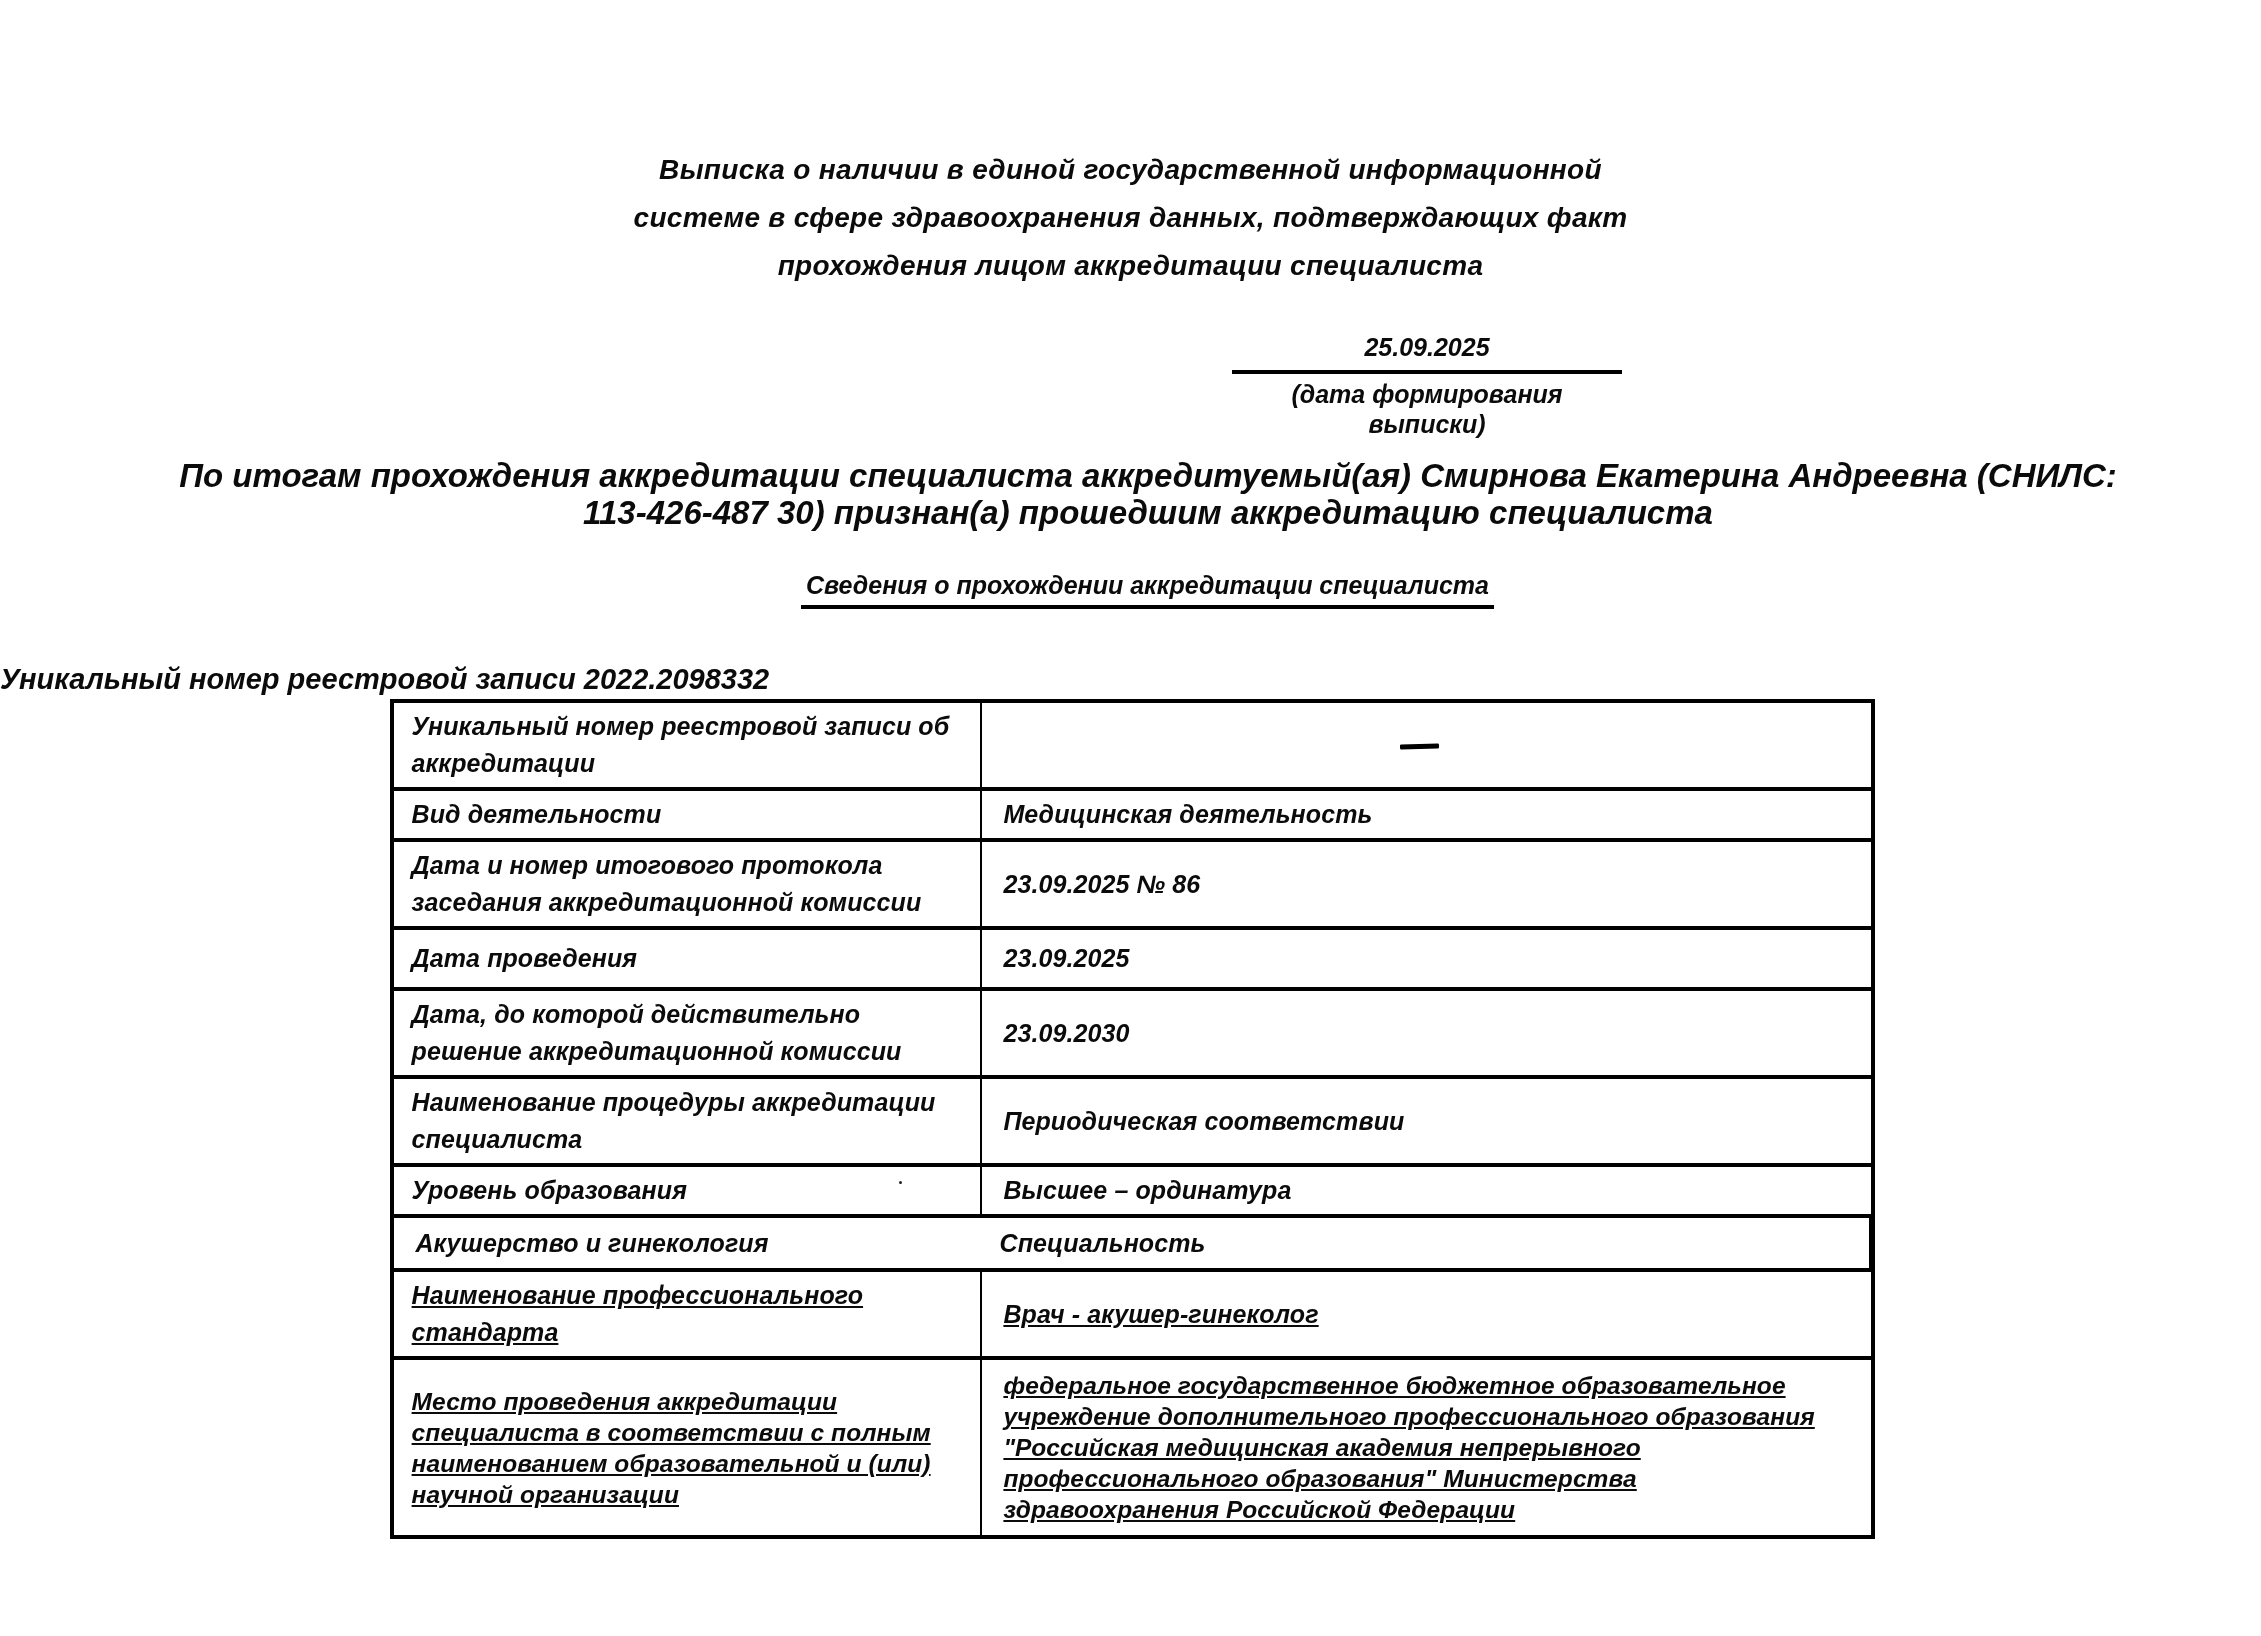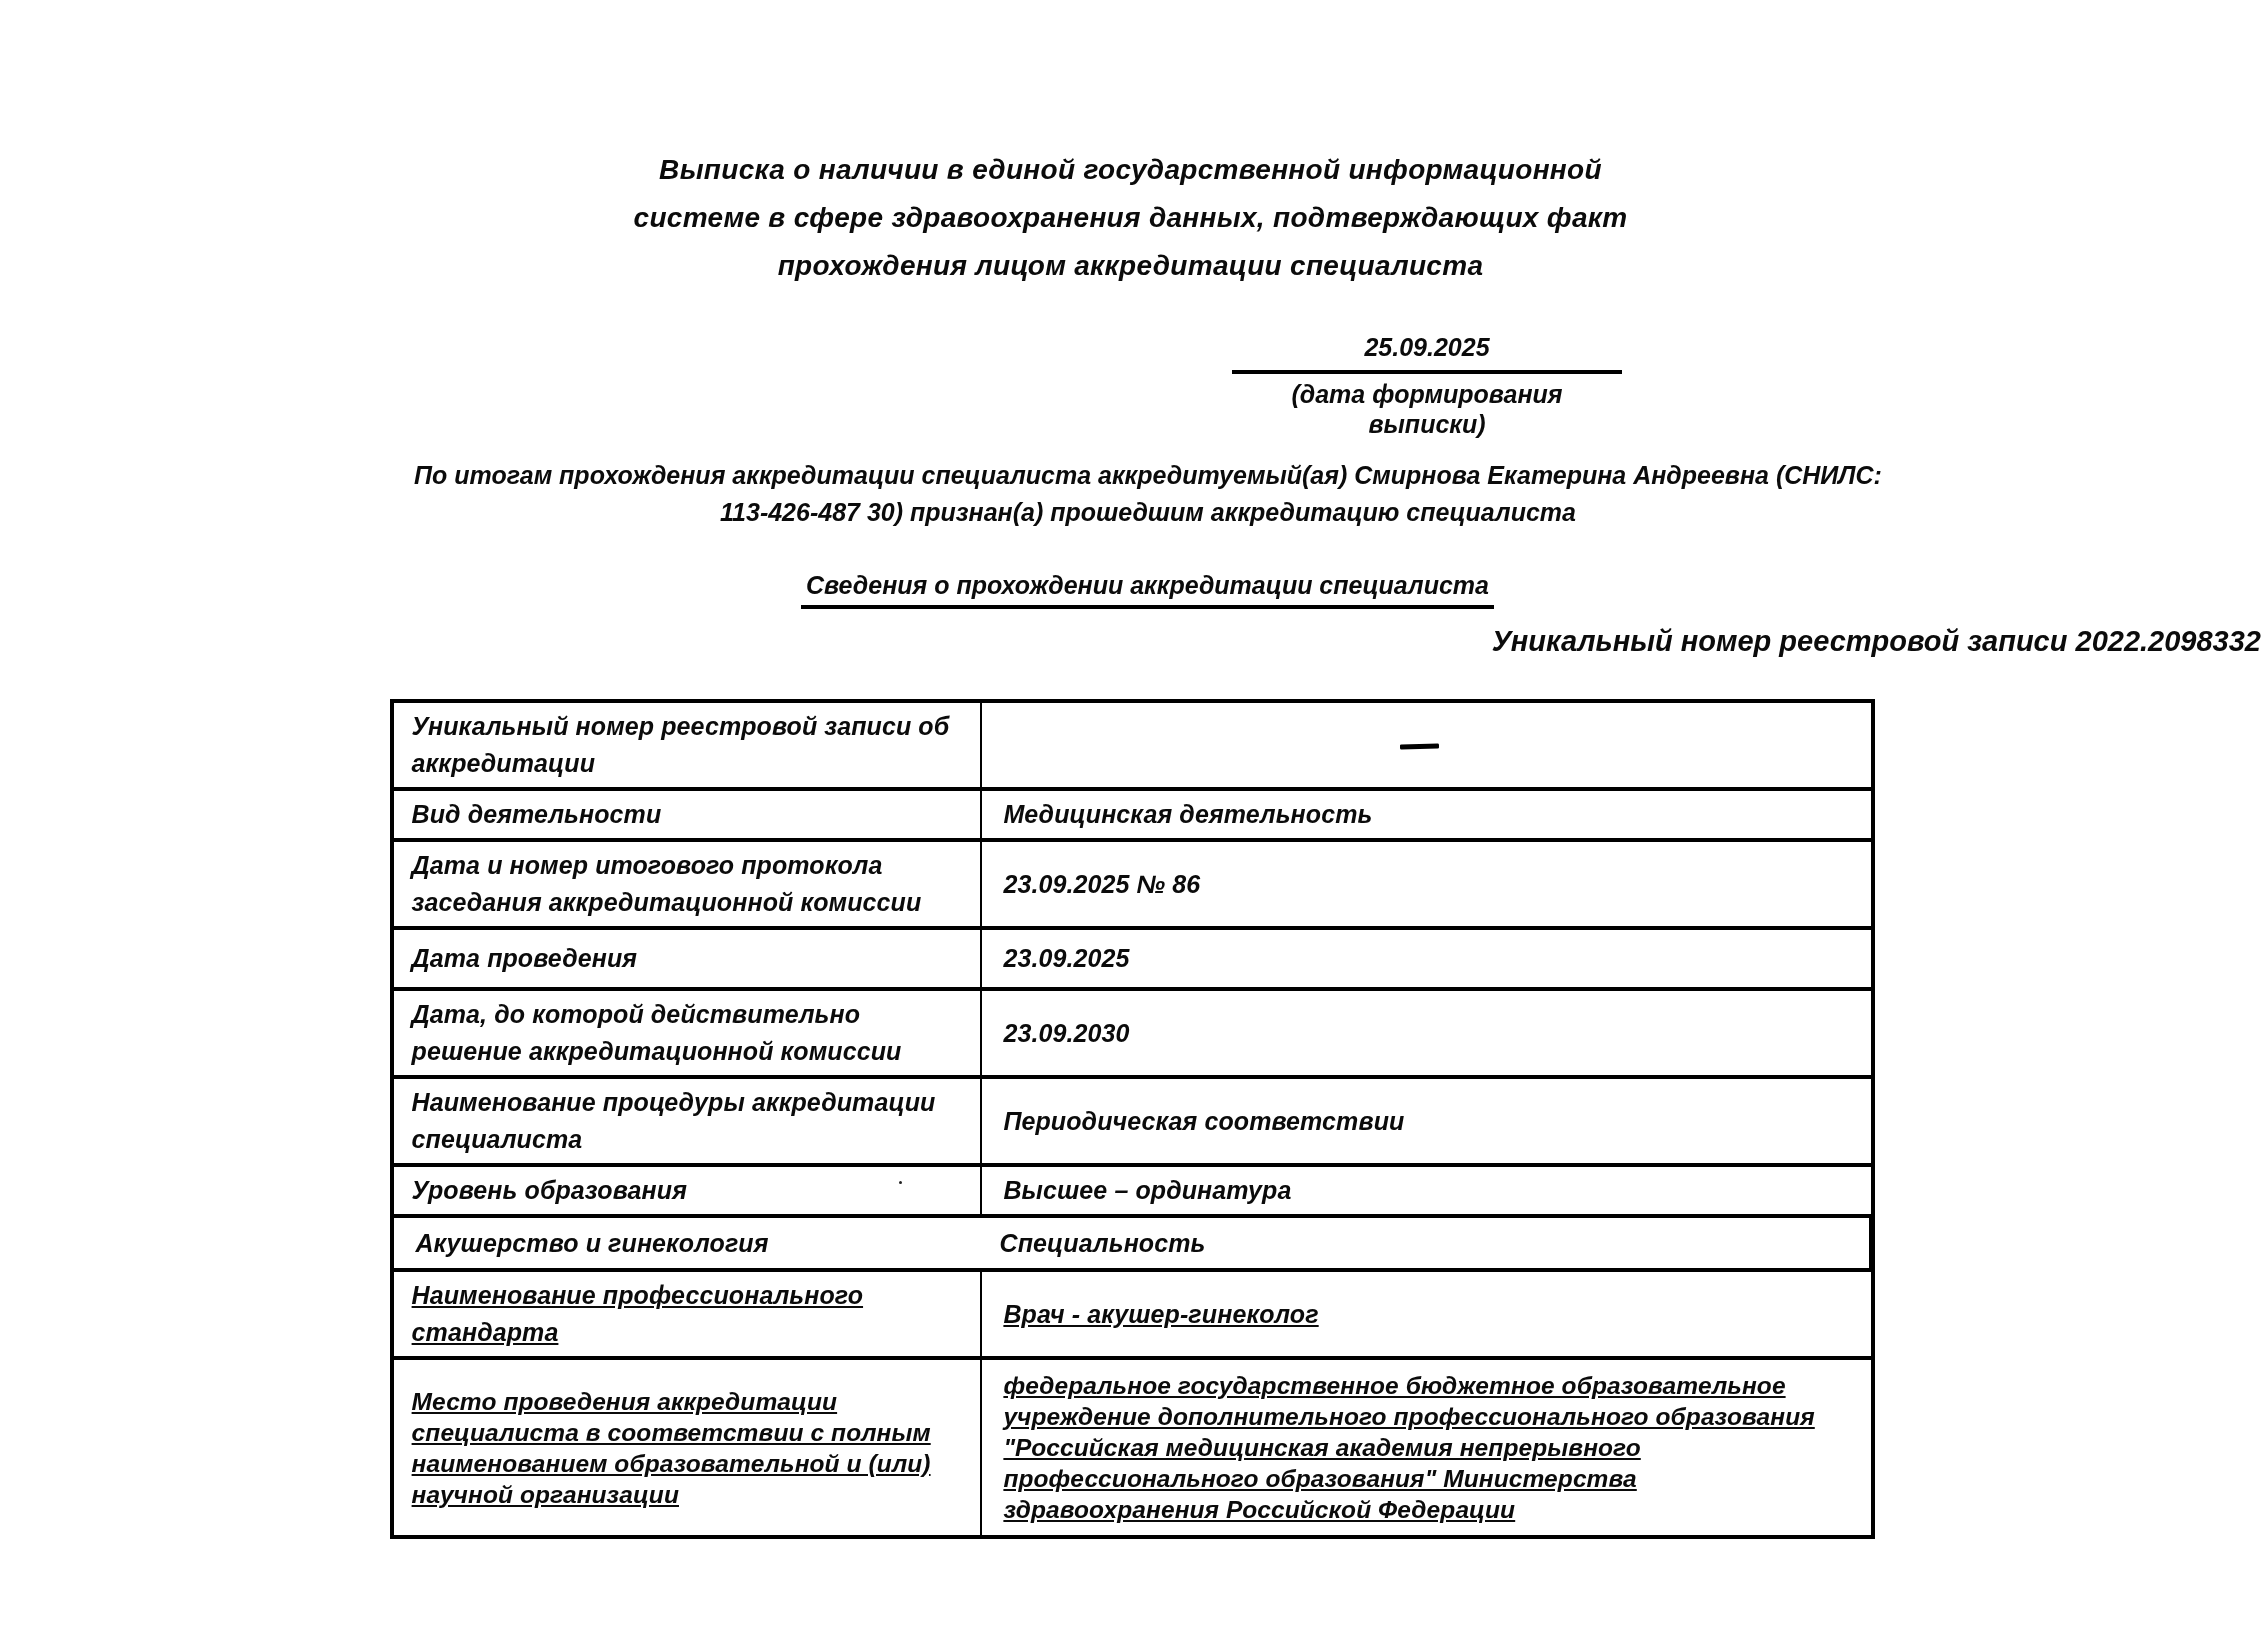--- a/index.html
+++ b/index.html
@@ -55,21 +55,21 @@
 
   
   .intro-block {
     position: absolute;
     top: 457px;
     left: 0;
     width: 100%;
     text-align: center;
   }
   .intro-line {
-    font-size: 25px;
+    font-size: 33px;
     line-height: 37px;
     padding-left: 35px;
   }
 
   
   .section-heading-wrap {
     position: absolute;
     top: 571px;
     left: 17px;
     width: 100%;
@@ -79,24 +79,24 @@
     display: inline-block;
     font-size: 25px;
     line-height: 29px;
     padding: 0 5px 5px 5px;
     border-bottom: 4.4px solid #000;
   }
 
   
   .registry-line {
     position: absolute;
-    top: 624px;
+    top: 662px;
     left: 0;
     width: 100%;
-    text-align: right;
+    text-align: left;
     font-size: 29px;
     line-height: 34px;
   }
 
   
   .doc-table {
     position: absolute;
     left: 390px;
     top: 699px;
     width: 1485px;

